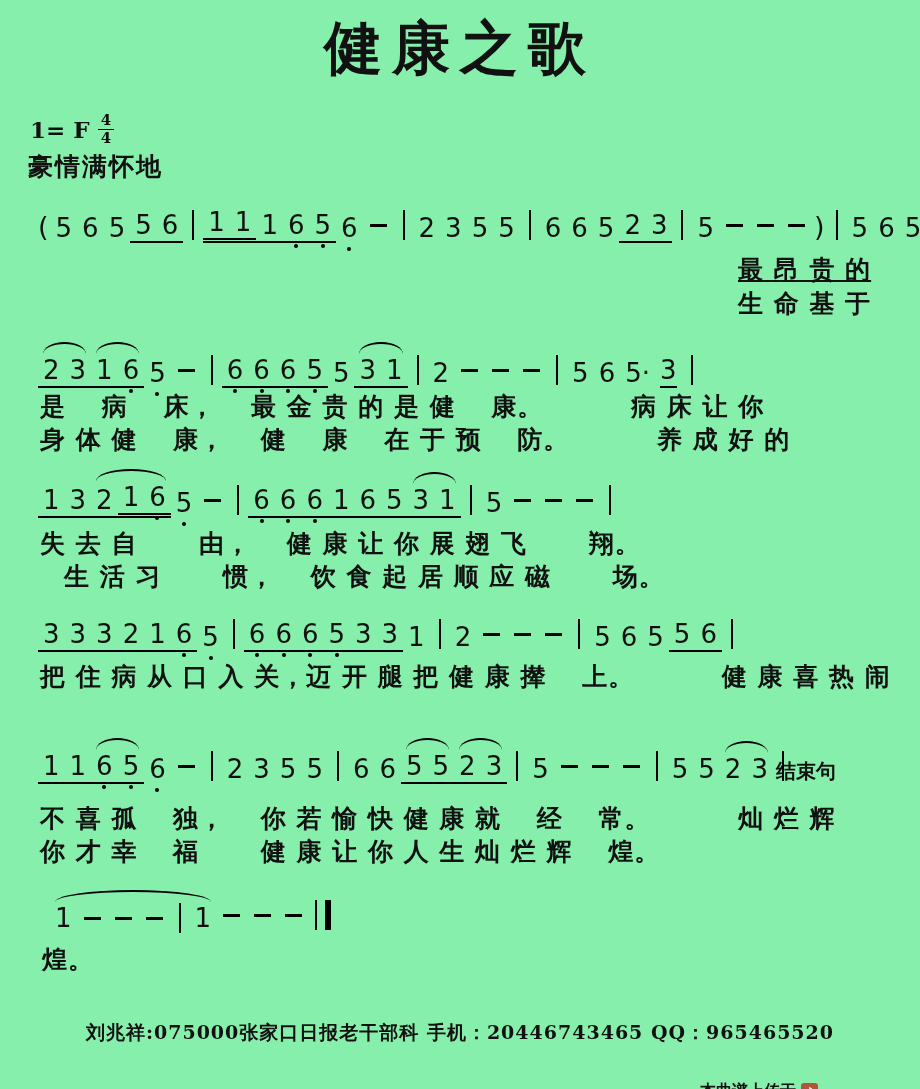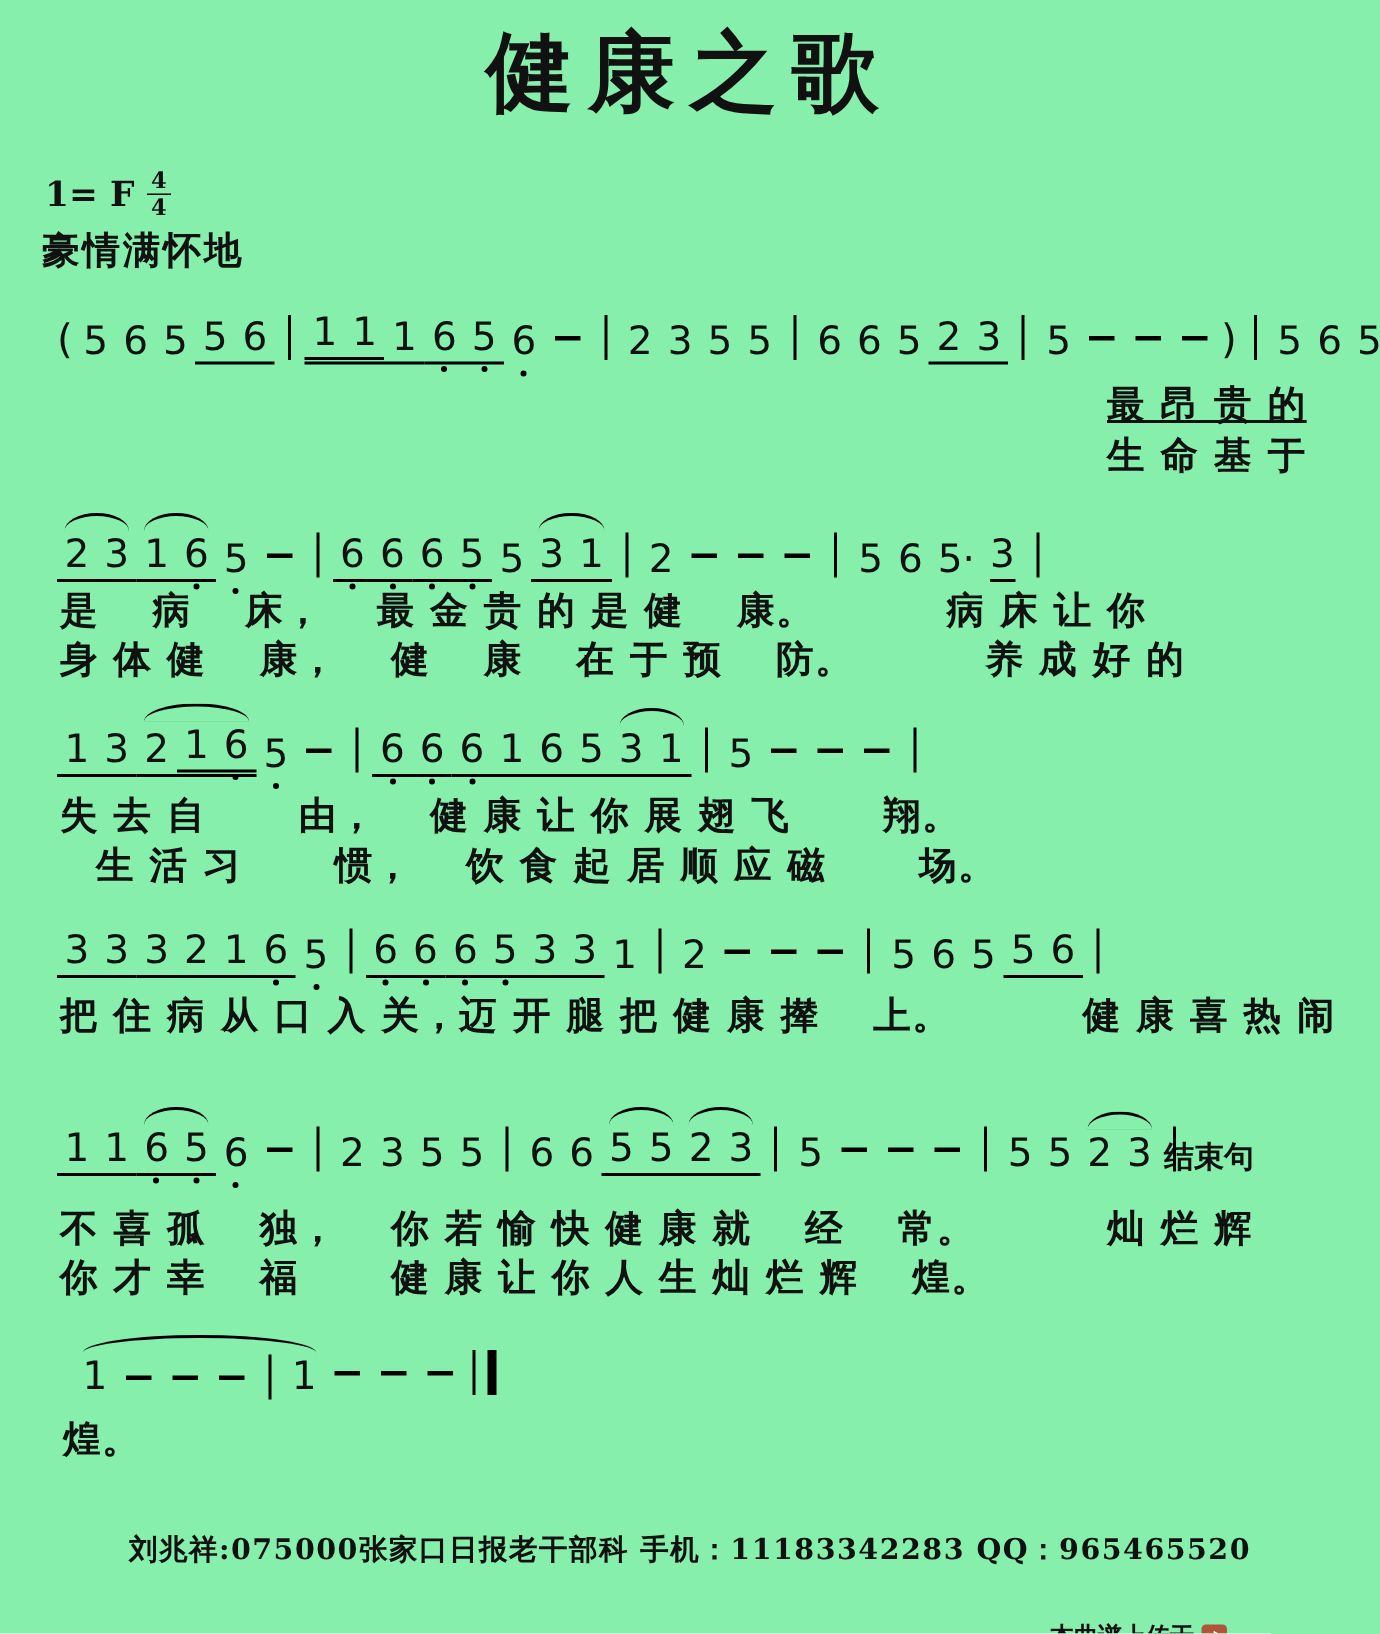--- a/index.html
+++ b/index.html
@@ -292,21 +292,21 @@
         <span class="bar"></span>
         <span class="note">1</span>
       </span>
       <span class="dash"></span>
       <span class="dash"></span>
       <span class="dash"></span>
       <span class="endbar"></span>
     </div>
   <div class="lyric" style="left:42px;top:943px;">煌。</div>
 
-  <div class="contact">刘兆祥:075000张家口日报老干部科  手机：11183342283   QQ：965465520</div>
+  <div class="contact">刘兆祥:075000张家口日报老干部科  手机：20446743465   QQ：965465520</div>
 
   <div class="uploader">
     <span>本曲谱上传于</span>
     <span class="site-icon" style="background-color: rgb(176, 84, 58);">♪</span>
     <span class="site-name" style="color: rgb(176, 84, 58); margin-top: 48px;">中国曲谱网</span>
   </div>
 
 </div>
 
 </body></html>

